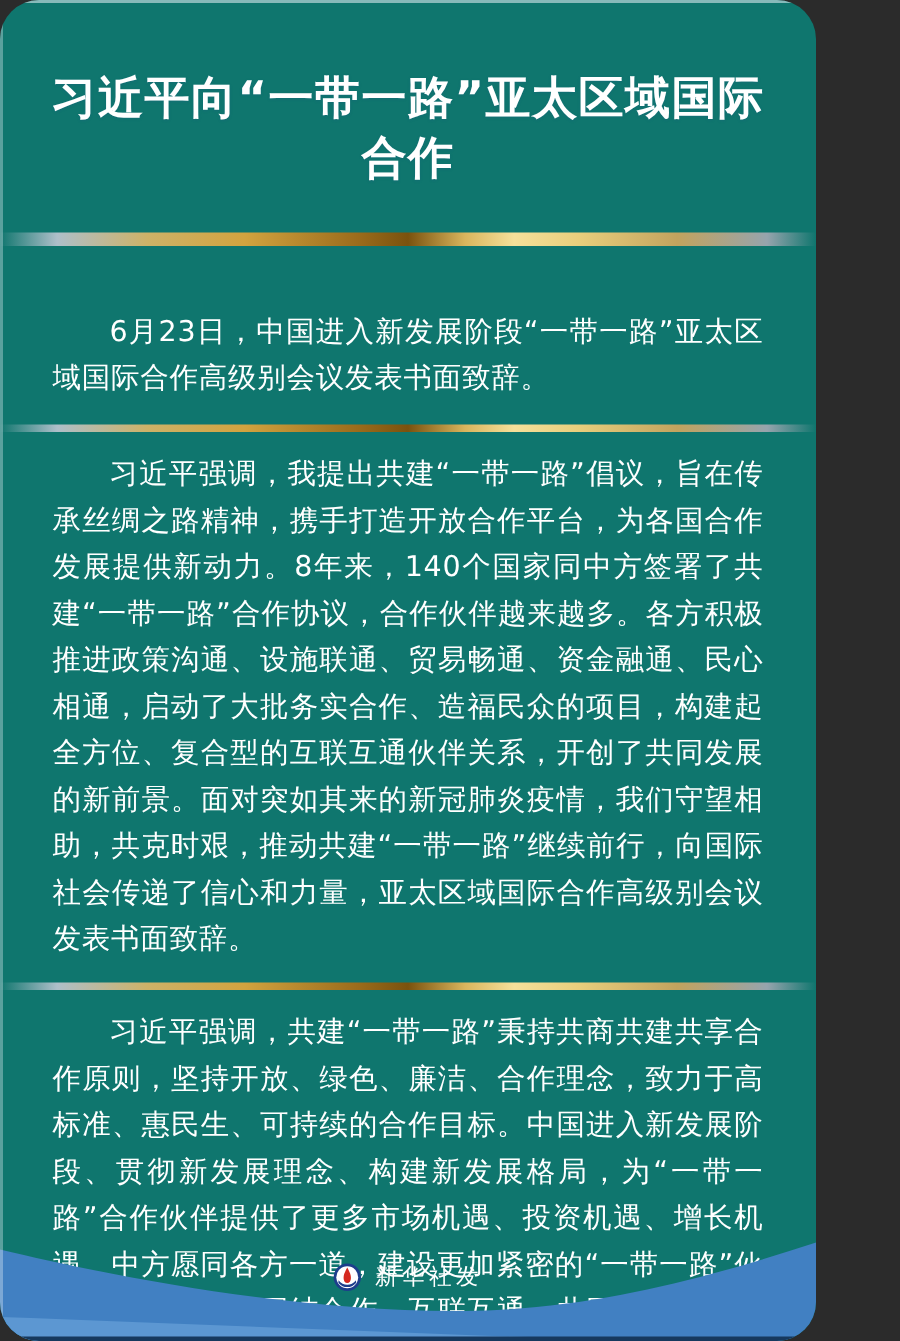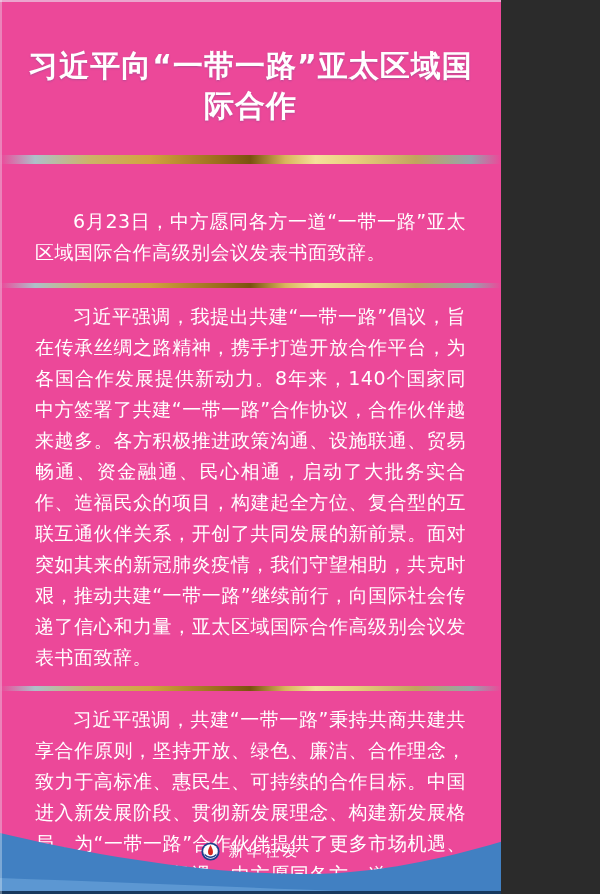--- a/index.html
+++ b/index.html
@@ -3,23 +3,24 @@
 <meta charset="utf-8">
 <style>
   html, body { margin: 0; padding: 0; }
   body {
     width: 600px; height: 894px;
     font-family: "DejaVu Sans", "Liberation Sans", sans-serif;
     background: #2b2b2b;
   }
   .card {
     position: relative;
-    width: 501px; height: 894px;
-    background: #ec4899;
+    width: 544px; height: 894px;
+    background: #0f766e;
     overflow: hidden;
+    border-radius: 26px;
   }
   
   .edge-top { position: absolute; top: 0; left: 0; width: 100%; height: 2px;
     background: rgba(235,243,250,0.55); z-index: 6; }
   .edge-left { position: absolute; top: 0; left: 0; width: 2px; height: 100%;
     background: rgba(235,243,250,0.35); z-index: 6; }
 
   .title {
     margin: 46px 20px 0 20px;
     text-align: center;
@@ -103,21 +104,21 @@
 <div class="card">
   <div class="edge-top"></div>
   <div class="edge-left"></div>
 
   <div class="title">
     <div>习近平向“一带一路”亚太区域国际合作</div>
   </div>
 
   <div class="gold-line thick"></div>
 
-  <p class="para p1">6月23日，中方愿同各方一道“一带一路”亚太区域国际合作高级别会议发表书面致辞。</p>
+  <p class="para p1">6月23日，中国进入新发展阶段“一带一路”亚太区域国际合作高级别会议发表书面致辞。</p>
 
   <div class="gold-line thin1"></div>
 
   <p class="para p2">习近平强调，我提出共建“一带一路”倡议，旨在传承丝绸之路精神，携手打造开放合作平台，为各国合作发展提供新动力。8年来，140个国家同中方签署了共建“一带一路”合作协议，合作伙伴越来越多。各方积极推进政策沟通、设施联通、贸易畅通、资金融通、民心相通，启动了大批务实合作、造福民众的项目，构建起全方位、复合型的互联互通伙伴关系，开创了共同发展的新前景。面对突如其来的新冠肺炎疫情，我们守望相助，共克时艰，推动共建“一带一路”继续前行，向国际社会传递了信心和力量，亚太区域国际合作高级别会议发表书面致辞。</p>
 
   <div class="gold-line thin2"></div>
 
   <p class="para p3">习近平强调，共建“一带一路”秉持共商共建共享合作原则，坚持开放、绿色、廉洁、合作理念，致力于高标准、惠民生、可持续的合作目标。中国进入新发展阶段、贯彻新发展理念、构建新发展格局，为“一带一路”合作伙伴提供了更多市场机遇、投资机遇、增长机遇。中方愿同各方一道，建设更加紧密的“一带一路”伙伴关系，坚持走团结合作、互联互通、共同发展之路，共同推动构建人类命运共同体。</p>
 
   <svg class="waves" viewBox="0 0 600 100" preserveAspectRatio="none">

